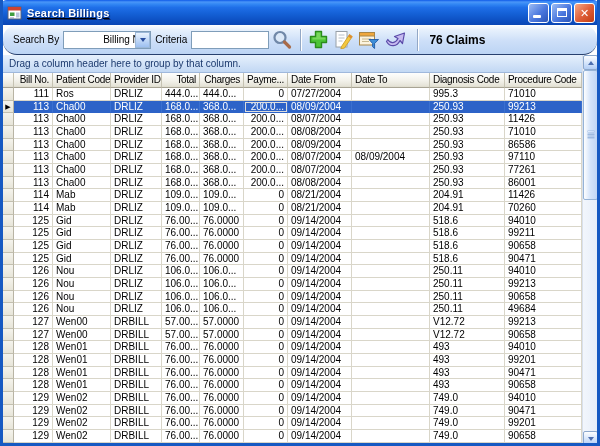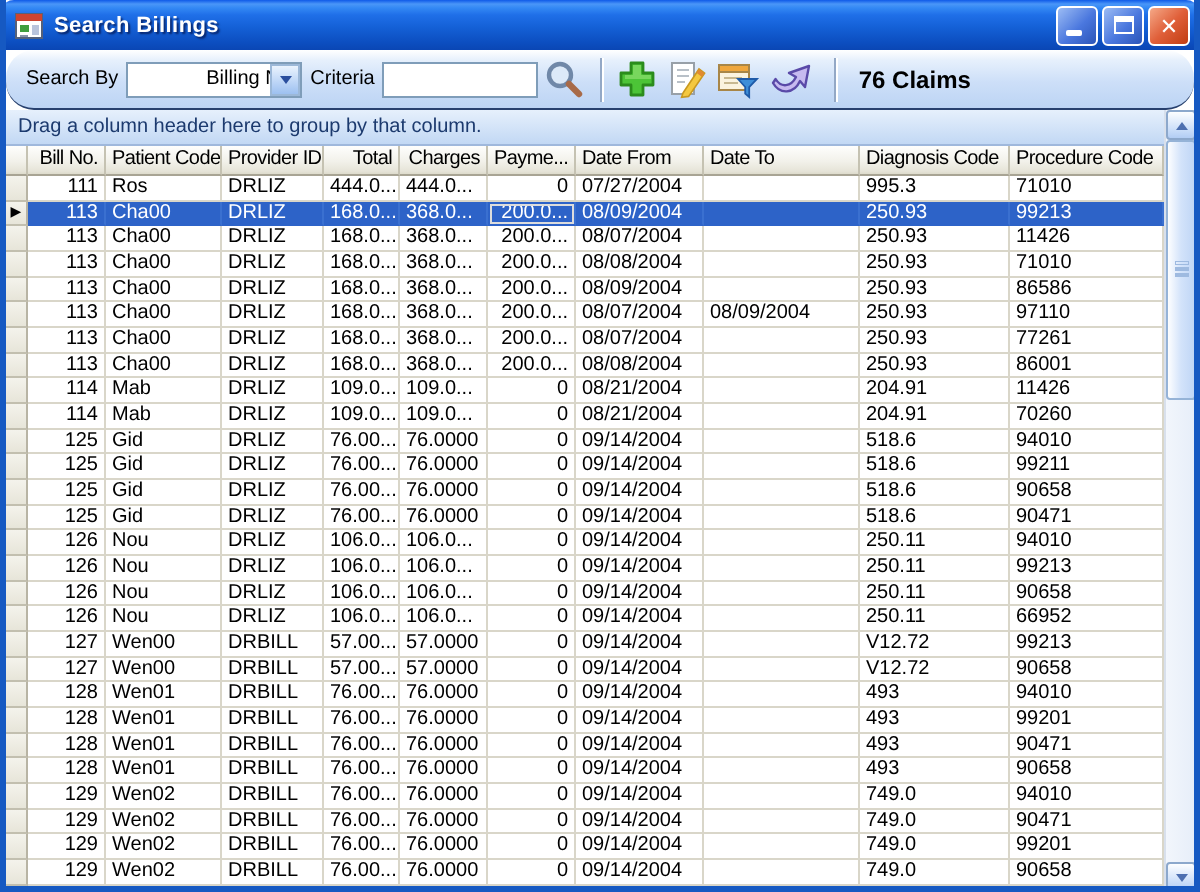--- a/index.html
+++ b/index.html
@@ -9,21 +9,21 @@
     font-family:"Liberation Sans","DejaVu Sans",sans-serif;
     font-size:10px;color:#000;
     border-left:3px solid #1659C2;border-right:3px solid #1659C2;border-bottom:3px solid #1659C2;
     background:#fff;overflow:hidden;
   }
   
   .titlebar{
     height:25px;margin:-0px -3px 0 -3px;
     background:linear-gradient(180deg,#0F5AE8 0%,#4A96F8 8%,#3388F4 16%,#1F6FE8 30%,#1460D6 55%,#0C4EC0 85%,#0A46B4 100%);
     border-radius:7px 7px 0 0;
-    display:flex;align-items:center;padding:0 5px 0 5px;position:relative;
+    display:flex;align-items:center;padding:0 5px 0 5px;position:relative;text-decoration:underline;
   }
   .titlebar .app-icon{width:16px;height:16px;margin:0 4px 0 2px;flex:0 0 auto;}
   .title-text{color:#fff;font-weight:bold;font-size:11px;text-shadow:1px 1px 1px rgba(0,0,40,.6);letter-spacing:.2px;}
   .winbtns{position:absolute;right:5px;top:3px;display:flex;gap:2px;}
   .winbtn{width:21px;height:20px;border-radius:3px;border:1px solid #fff;position:relative;
     background:linear-gradient(135deg,#9CBCF4 0%,#4A77DE 55%,#2B55B8 100%);}
   .winbtn.close{background:linear-gradient(135deg,#F5A988 0%,#E0603A 50%,#C13C12 100%);}
   .g-min{position:absolute;left:4px;bottom:4px;width:8px;height:3px;background:#fff;border-radius:1px;}
   .g-max{position:absolute;left:5px;top:4px;width:10px;height:9px;border:1px solid #fff;border-top:3px solid #fff;}
   .g-close{position:absolute;left:0;top:0;width:100%;height:100%;color:#fff;font-weight:bold;font-size:11px;
@@ -411,21 +411,21 @@
             <div class="selcell"></div>
             <div class="cell c1">126</div>
             <div class="cell c2">Nou</div>
             <div class="cell c3">DRLIZ</div>
             <div class="cell c4">106.0...</div>
             <div class="cell c5">106.0...</div>
             <div class="cell c6">0</div>
             <div class="cell c7">09/14/2004</div>
             <div class="cell c8"></div>
             <div class="cell c9">250.11</div>
-            <div class="cell c10">66952</div>
+            <div class="cell c10">49684</div>
           </div>
           <div class="grid-row">
             <div class="selcell"></div>
             <div class="cell c1">127</div>
             <div class="cell c2">Wen00</div>
             <div class="cell c3">DRBILL</div>
             <div class="cell c4">57.00...</div>
             <div class="cell c5">57.0000</div>
             <div class="cell c6">0</div>
             <div class="cell c7">09/14/2004</div>

